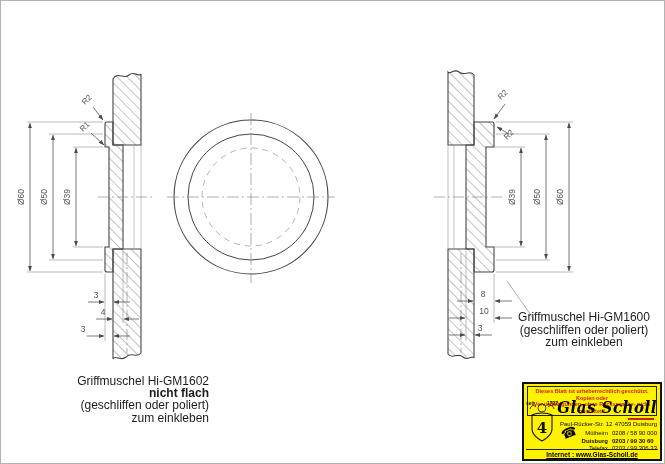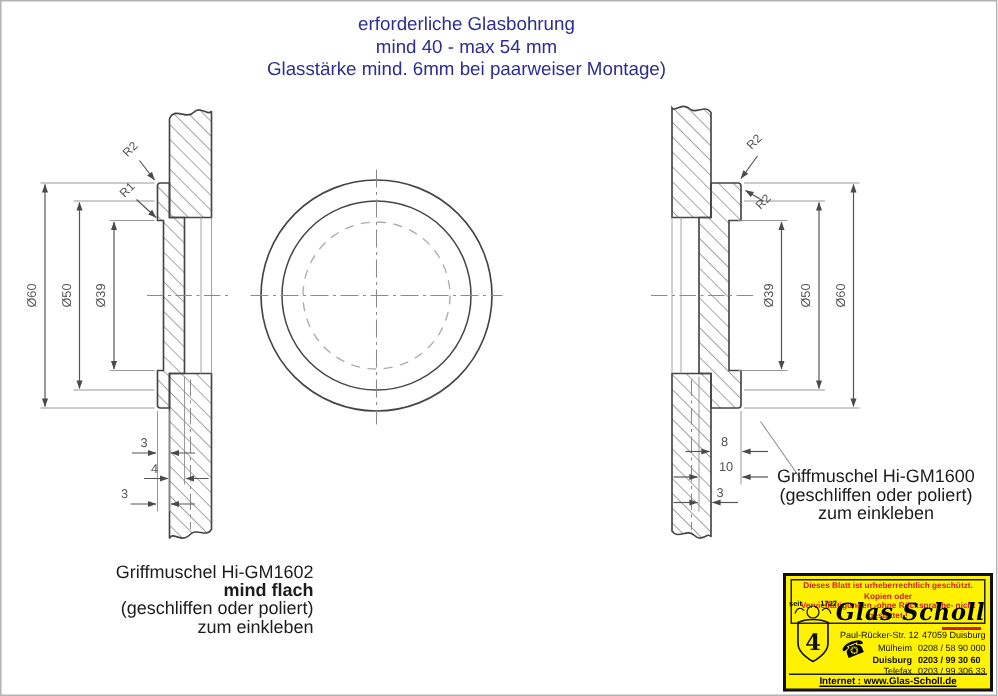--- a/index.html
+++ b/index.html
@@ -184,29 +184,24 @@
         <line x1="491" y1="334" x2="474" y2="334" marker-end="url(#arr)"></line>
       </g>
       <text class="dim" x="482" y="296" text-anchor="middle">8</text>
       <text class="dim" x="483" y="313" text-anchor="middle">10</text>
       <text class="dim" x="479" y="330" text-anchor="middle">3</text>
 
       <line x1="506" y1="280" x2="534" y2="320" stroke="#8d8d8d" stroke-width="0.7"></line>
     </g>
   </svg>
 
-  <div class="abs header-note">
-    <div>erforderliche Glasbohrung</div>
-    <div>mind 40 - max 54 mm</div>
-    <div>Glasstärke mind. 6mm bei paarweiser Montage)</div>
-  </div>
 
   <div class="abs caption caption-left">
     <div>Griffmuschel Hi-GM1602</div>
-    <div class="b">mind flach</div>
+    <div class="b">nicht flach</div>
     <div>(geschliffen oder poliert)</div>
     <div>zum einkleben</div>
   </div>
 
   <div class="abs caption caption-right">
     <div>Griffmuschel Hi-GM1600</div>
     <div>(geschliffen oder poliert)</div>
     <div>zum einkleben</div>
   </div>
 

